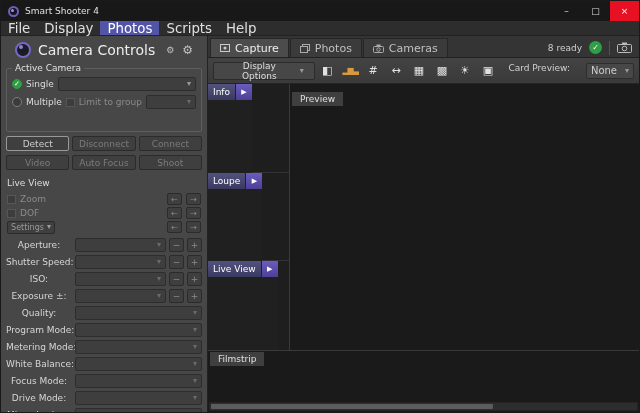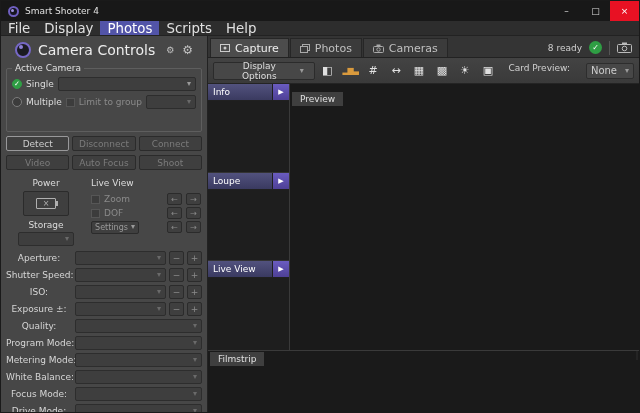--- a/index.html
+++ b/index.html
@@ -93,32 +93,32 @@
   .dropbtn{height:18px;background:#474747;border:1px solid #2b2b2b;border-radius:2px;color:#ddd;font-size:9px;display:flex;align-items:center;gap:5px;padding:0 10px}
   .tbtn{width:21px;height:19px;display:flex;align-items:center;justify-content:center;color:#e0e0e0;font-size:11px;background:transparent;border:none;padding:0}
   .tbtn.hist{color:#d99a3d;font-size:8px;letter-spacing:-1px}
   .cardprev{display:flex;align-items:flex-start;gap:16px;margin-left:8px}
   .lbl9{font-size:9px;color:#d0d0d0;white-space:nowrap}
   .card-dd{width:48px;height:16px;background:#474747}
 
   .main{flex:1;display:flex;flex-direction:column;min-height:0;background:#262626}
   .main-top{flex:1;display:flex;min-height:0}
   .toolcol{width:82px;flex:none;display:flex;flex-direction:column;background:#202020;border-right:1px solid #3a3a3a}
-  .section{flex:1;display:flex;flex-direction:column;min-height:0}
+  .section{flex:1;display:flex;min-height:0}
   .sec-head{height:16px;flex:none;display:flex;align-items:stretch;gap:1px;margin-bottom:1px}
   .sec-chip{flex:1;background:linear-gradient(#52527e,#3a3a60);color:#fff;font-size:9px;display:flex;align-items:center;padding:0 5px;white-space:nowrap;overflow:hidden}
   .play-btn{width:16px;flex:none;background:linear-gradient(#6a5cc0,#4e4096);color:#fff;font-size:7px;display:flex;align-items:center;justify-content:center;border:none;padding:0}
   .sec-body{flex:1;background:#1e1e1e;border-bottom:1px solid #333}
   .section:last-child .sec-body{border-bottom:none}
 
   .preview{flex:1;position:relative;background:#1a1a1a;min-width:0}
   .chip{display:inline-block;background:#3f3f3f;color:#e0e0e0;font-size:9px;padding:2px 8px}
   .preview .chip{position:absolute;top:8px;left:2px}
 
-  .filmstrip{height:62px;flex:none;display:flex;flex-direction:row;background:#1a1a1a;border-top:1px solid #3a3a3a}
+  .filmstrip{height:62px;flex:none;display:flex;flex-direction:column;background:#1a1a1a;border-top:1px solid #3a3a3a}
   .fs-head{flex:none;padding:1px 2px}
   .fs-body{flex:1}
   .scrollbar{height:9px;flex:none;background:#2d2d2d;margin:0 1px 1px;position:relative;border:1px solid #242424}
   .thumb{position:absolute;left:1px;top:1px;height:5px;width:66%;background:#5c5c5c;border-radius:1px}
 </style>
 </head>
 <body>
 
 <div class="win">
 
@@ -178,30 +178,20 @@
         <button class="btn dis">Disconnect</button>
         <button class="btn dis">Connect</button>
       </div>
       <div class="btnrow">
         <button class="btn dis">Video</button>
         <button class="btn dis">Auto Focus</button>
         <button class="btn dis">Shoot</button>
       </div>
 
       <div class="pl-section">
-        <div class="power-col">
-          <span class="lbl pl-title">Power</span>
-          <div class="batt-box">
-            <span class="battery"></span>
-          </div>
-          <span class="lbl pl-title stor-lbl">Storage</span>
-          <div class="dd storage-dd dim-c">
-              <span class="ca"></span>
-            </div>
-        </div>
         <div class="lv-col">
           <span class="lbl pl-title">Live View</span>
           <div class="lvrow">
             <span class="cb dis"></span>
             <span class="lbl dim">Zoom</span>
             <span class="spacer"></span>
             <button class="sqbtn">←</button>
             <button class="sqbtn">→</button>
           </div>
           <div class="lvrow">

